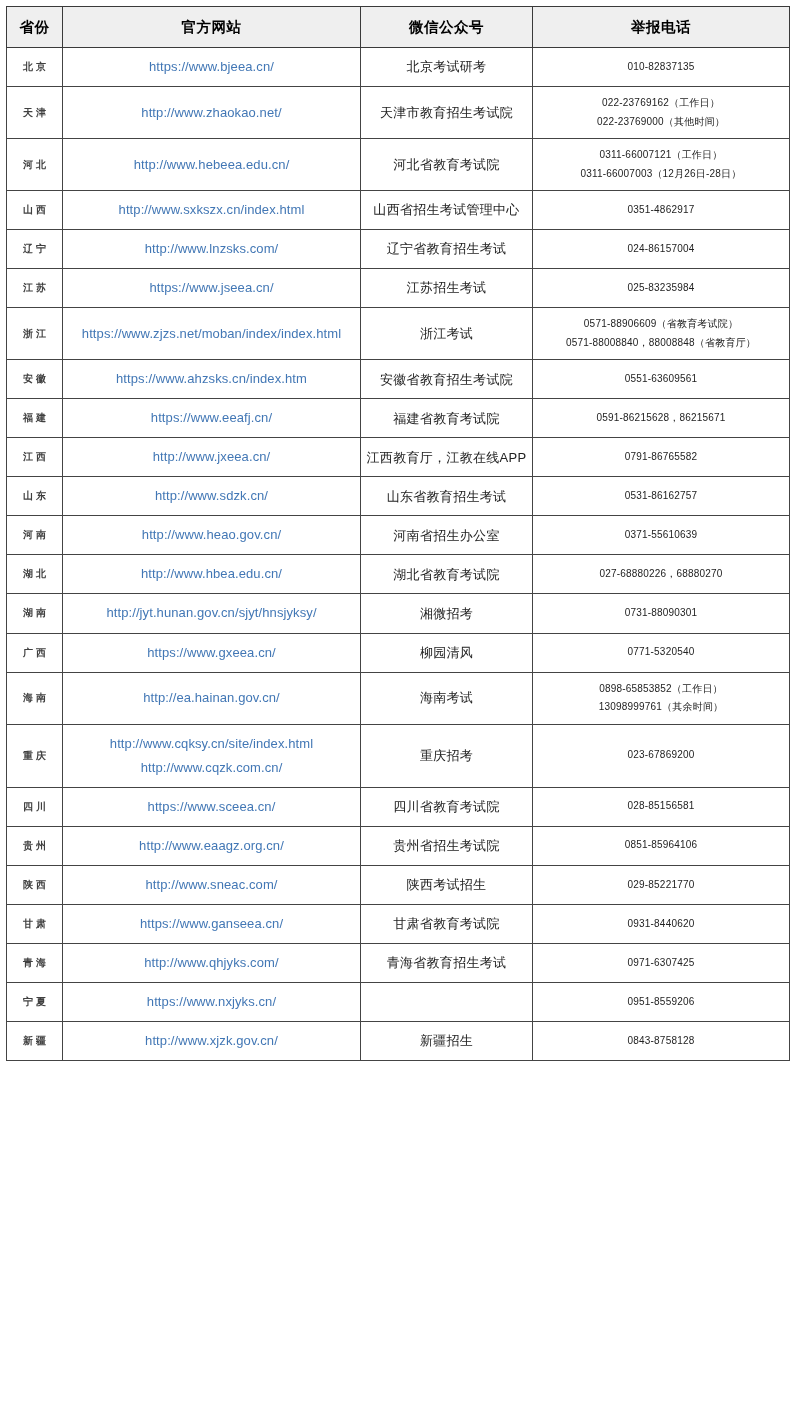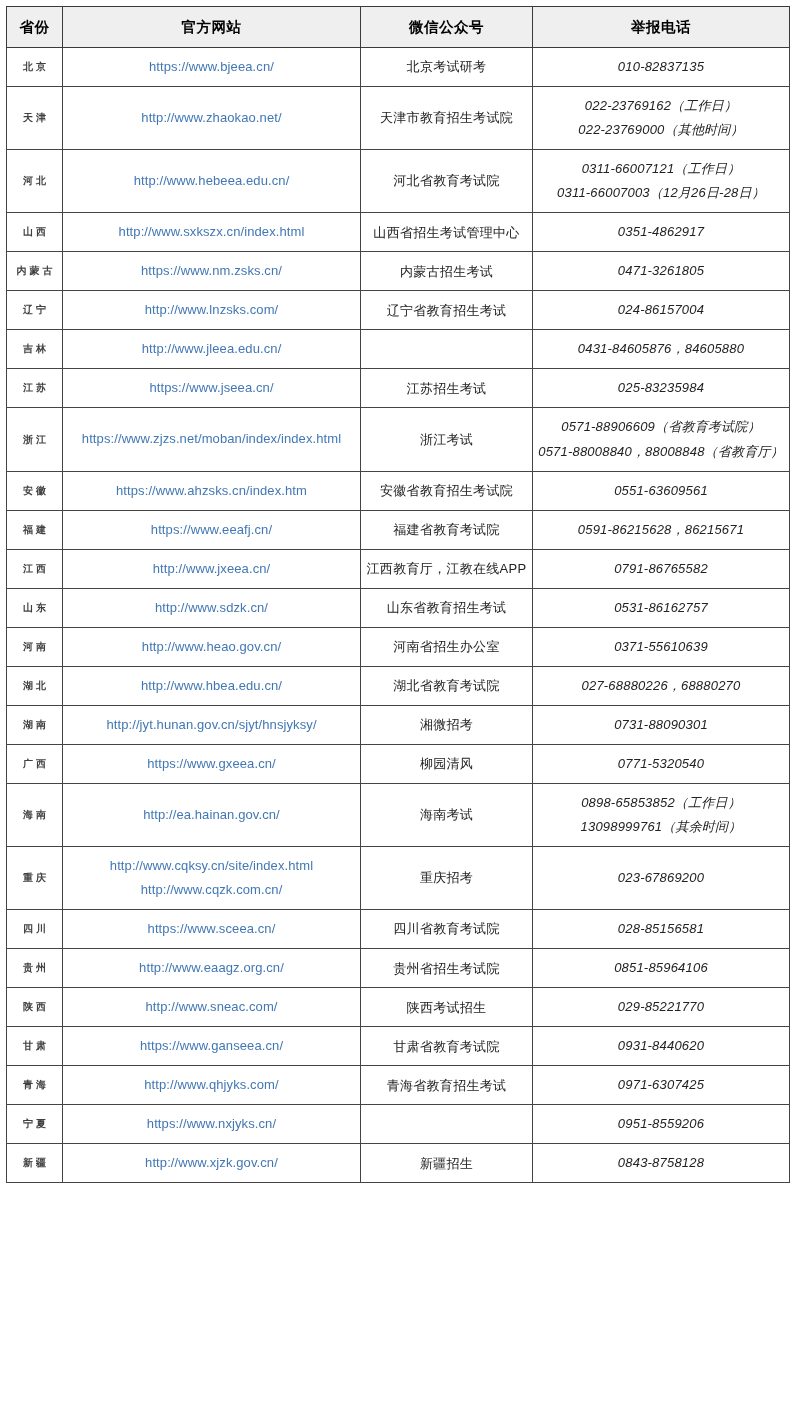--- a/index.html
+++ b/index.html
@@ -89,26 +89,25 @@
   }
 
   tbody td.wx {
     font-size: 13px;
     letter-spacing: 0.3px;
     line-height: 1.8;
     word-break: keep-all;
     margin-left: 25px;
   }
   tbody td.tel {
-    font-size: 13px;
+    font-size: 10px;
     letter-spacing: 0.2px;
     line-height: 1.85;
     padding: 7px 4px;
     word-break: keep-all;
-    font-style: italic;
   }
   .tel-line { display: block; }
 </style>
 </head>
 <body>
 
 <div id="table-wrap">
 
   <table class="contact-table">
     <colgroup>
@@ -171,52 +170,28 @@
           <td class="site">
             <span class="site-line"><a class="link">http://www.sxkszx.cn/index.html</a></span>
           </td>
           <td class="wx">山西省招生考试管理中心</td>
           <td class="tel">
             <span class="tel-line">0351-4862917</span>
           </td>
         </tr>
         <tr>
           <td class="prov">
-            <span class="prov-inner">内蒙古</span>
-          </td>
-          <td class="site">
-            <span class="site-line"><a class="link">https://www.nm.zsks.cn/</a></span>
-          </td>
-          <td class="wx">内蒙古招生考试</td>
-          <td class="tel">
-            <span class="tel-line">0471-3261805</span>
-          </td>
-        </tr>
-        <tr>
-          <td class="prov">
             <span class="prov-inner">辽宁</span>
           </td>
           <td class="site">
             <span class="site-line"><a class="link">http://www.lnzsks.com/</a></span>
           </td>
           <td class="wx">辽宁省教育招生考试</td>
           <td class="tel">
             <span class="tel-line">024-86157004</span>
-          </td>
-        </tr>
-        <tr>
-          <td class="prov">
-            <span class="prov-inner">吉林</span>
-          </td>
-          <td class="site">
-            <span class="site-line"><a class="link">http://www.jleea.edu.cn/</a></span>
-          </td>
-          <td class="wx"></td>
-          <td class="tel">
-            <span class="tel-line">0431-84605876，84605880</span>
           </td>
         </tr>
         <tr>
           <td class="prov">
             <span class="prov-inner">江苏</span>
           </td>
           <td class="site">
             <span class="site-line"><a class="link">https://www.jseea.cn/</a></span>
           </td>
           <td class="wx">江苏招生考试</td>

